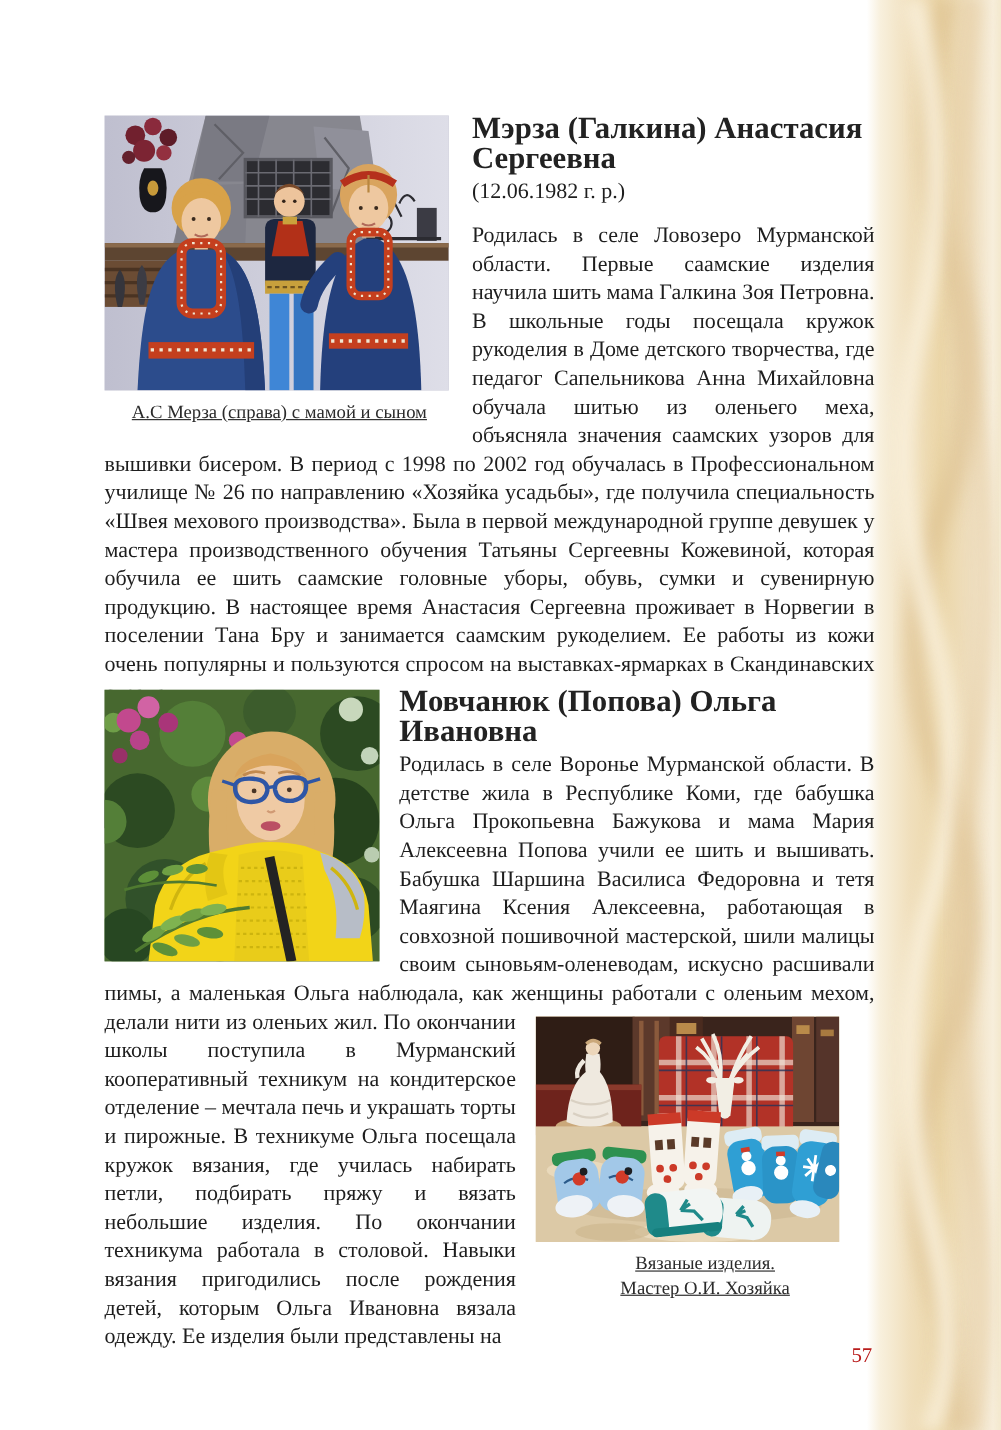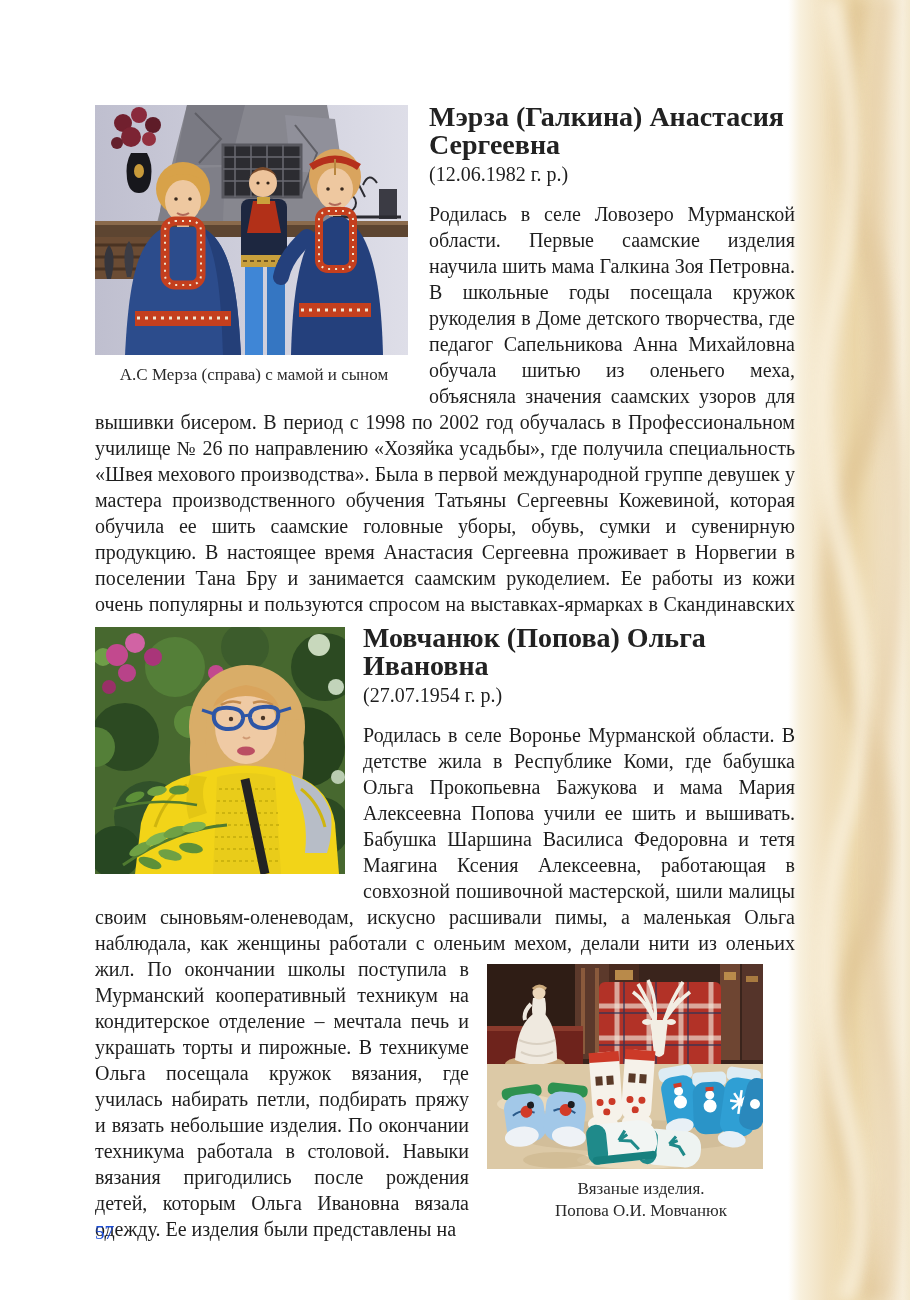--- a/index.html
+++ b/index.html
@@ -13,31 +13,31 @@
 
   .content{position:absolute;left:95px;top:100px;width:700px;}
   section{position:absolute;left:0;width:700px;}
   .sec1{top:3px;}
   .sec2{top:524px;}
 
   h2{margin:0 0 2px 0;font-size:28px;line-height:28px;font-weight:bold;color:#222;}
   .dob{font-size:20px;line-height:26px;margin:2px 0 14px 12px;}
   .bodytext{font-size:20px;line-height:26px;text-align:justify;}
 
-  figure{margin:0;}
+  figure{margin:0;text-decoration:underline;}
   .fig1{float:left;width:318px;margin:2px 16px 8px 0;}
   .fig1 .ph{width:313px;height:250px;overflow:hidden;background:#c9c9d6;}
   .fig2{float:left;width:250px;margin:3px 18px 8px 0;}
   .fig2 .ph{width:250px;height:247px;overflow:hidden;background:#47682f;}
   .fig3{float:right;width:308px;margin:8px 0 4px 18px;}
   .fig3 .ph{width:276px;height:205px;overflow:hidden;background:#dcc9a6;}
   figcaption{font-size:17px;line-height:22px;text-align:center;color:#2b2b2b;padding-top:9px;}
   .clear{clear:both;}
 
-  .pagenum{position:absolute;left:95px;top:1222px;width:698px;text-align:left;font-size:19px;color:#1d4ed8;}
+  .pagenum{position:absolute;left:95px;top:1222px;width:698px;text-align:right;font-size:19px;color:#b91c1c;}
 </style>
 </head>
 <body>
 
 <div class="page">
 
   <div class="band">
     <svg width="122" height="1300" viewBox="0 0 122 1300">
       <defs>
           <filter id="bl" x="-40%" y="-5%" width="180%" height="110%">
@@ -226,21 +226,20 @@
               <path d="M18,182 Q60,170 102,178" stroke="#4f7a30" stroke-width="2.5" fill="none"></path>
               <ellipse cx="40" cy="170" rx="10" ry="4.5" fill="#5d9038" transform="rotate(-22 40 170)"></ellipse>
               <ellipse cx="62" cy="164" rx="10" ry="4.5" fill="#6fa044" transform="rotate(-12 62 164)"></ellipse>
               <ellipse cx="84" cy="163" rx="10" ry="4.5" fill="#5d9038" transform="rotate(-4 84 163)"></ellipse>
             </g>
           </svg>
         </div>
       </figure>
 
       <h2>Мовчанюк (Попова) Ольга Ивановна</h2>
-      <div class="dob">(27.07.1954 г. р.)</div>
 
       <div class="bodytext">
         <span>Родилась в селе Воронье Мурманской области. В детстве жила в Республике Коми, где бабушка Ольга Прокопьевна Бажукова и мама Мария Алексеевна Попова учили ее шить и вышивать. Бабушка Шаршина Василиса Федоровна и тетя Маягина Ксения Алексеевна, работающая в совхозной пошивочной мастерской, шили малицы своим сыновьям-оленеводам, искусно расшивали пимы, а маленькая Ольга наблюдала, как женщины работали с оленьим мехом, делали нити из оленьих жил.</span>
         <figure class="fig3">
           <div class="ph">
             <svg width="276" height="205" viewBox="0 0 276 205">
               <rect width="276" height="100" fill="#3a241c"></rect>
               <g>
                 <rect x="0" y="0" width="90" height="100" fill="#2f1d15"></rect>
                 <rect x="88" y="0" width="34" height="95" fill="#5c392b"></rect>
@@ -369,21 +368,21 @@
                   <rect x="100" y="158" width="70" height="40" rx="18" fill="#f2f5f3"></rect>
                   <rect x="100" y="158" width="20" height="40" rx="10" fill="#1f8a8a"></rect>
                   <path d="M132,176 l7,-9 m-7,9 l9,-5 m-9,5 l12,2 l7,9" stroke="#1f8a8a" stroke-width="3" fill="none"></path>
                   <rect x="104" y="190" width="64" height="8" rx="4" fill="#17807e"></rect>
                 </g>
               </g>
             </svg>
           </div>
           <figcaption>
             <span>Вязаные изделия.</span><br>
-            <span>Попова О.И. Мовчанюк</span>
+            <span>Мастер О.И. Хозяйка</span>
           </figcaption>
         </figure>
         <span>По окончании школы поступила в Мурманский кооперативный техникум на кондитерское отделение – мечтала печь и украшать торты и пирожные. В техникуме Ольга посещала кружок вязания, где училась набирать петли, подбирать пряжу и вязать небольшие изделия. По окончании техникума работала в столовой. Навыки вязания пригодились после рождения детей, которым Ольга Ивановна вязала одежду. Ее изделия были представлены на</span>
       </div>
       <div class="clear"></div>
     </section>
   </div>
 
   <div class="pagenum">57</div>
 </div>

